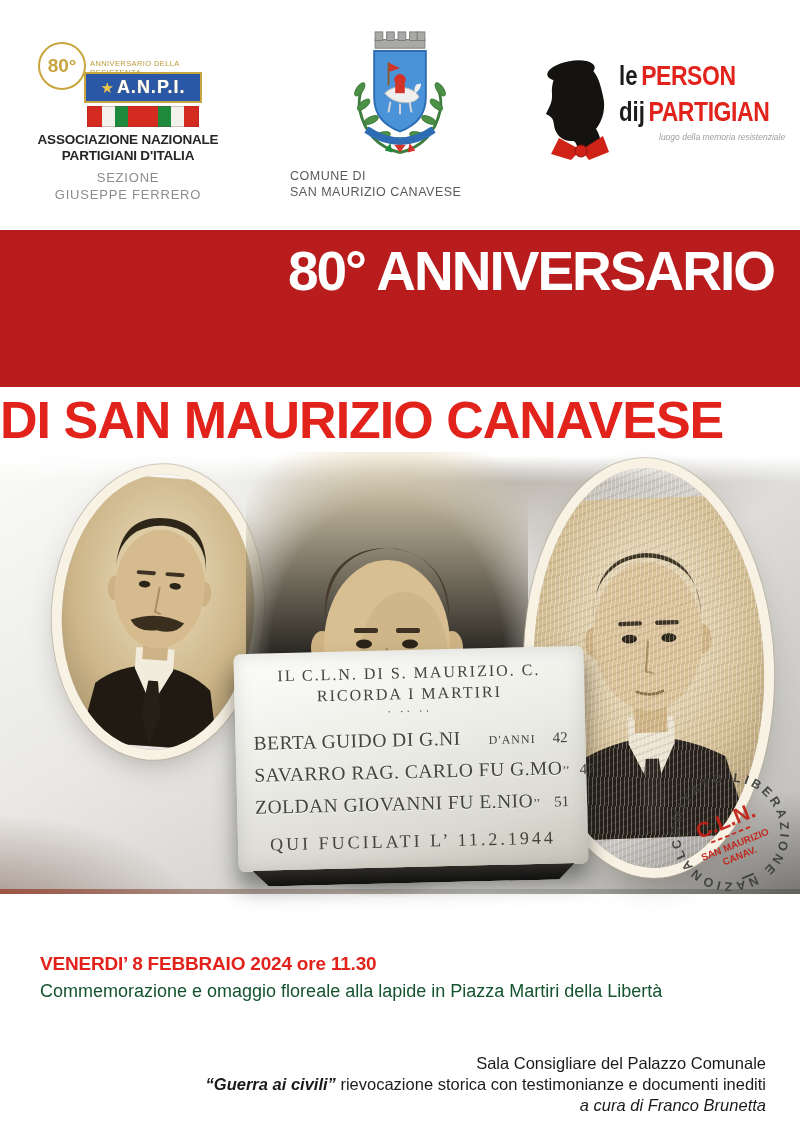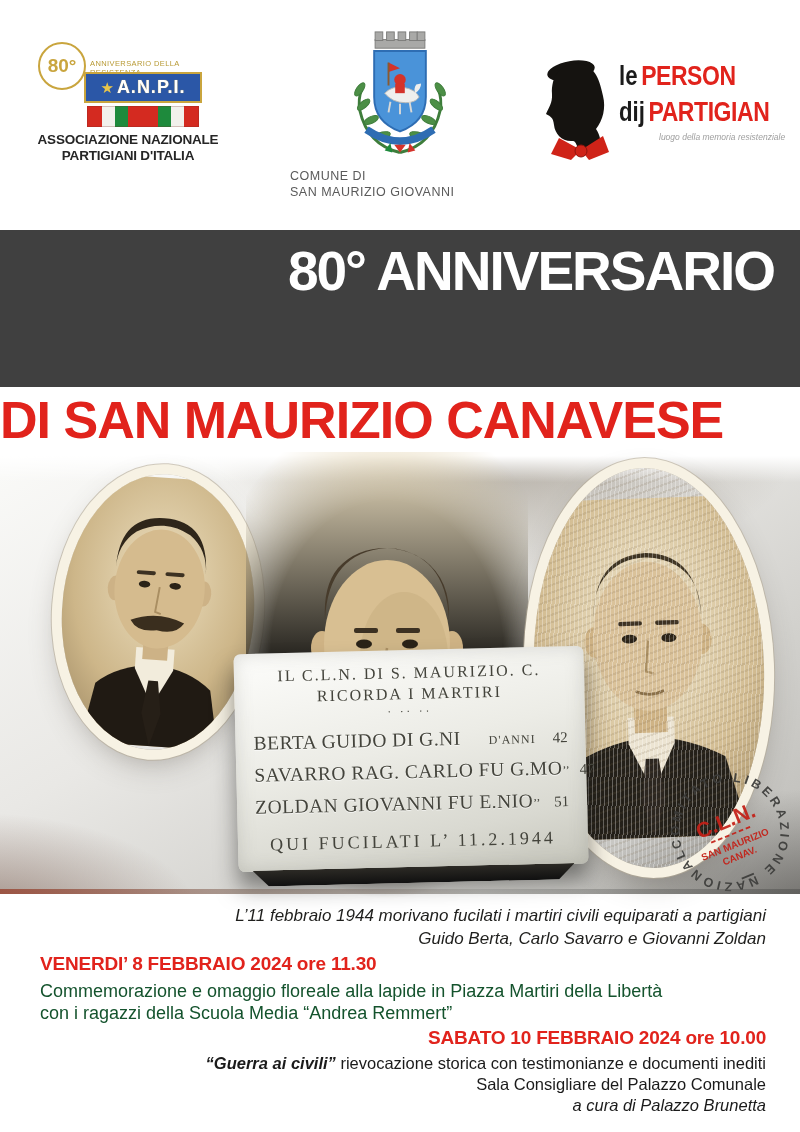--- a/index.html
+++ b/index.html
@@ -35,21 +35,21 @@
 
   .logo-partigian{position:absolute;left:543px;top:52px;width:236px;height:120px;text-decoration:underline;}
   .pp-face{position:absolute;left:0;top:6px;width:72px;height:102px;}
   .pp-text{position:absolute;left:76px;top:8px;width:160px;}
   .pp-row{white-space:nowrap;transform:scaleX(.82);transform-origin:left;line-height:32px;}
   .pp-black{color:#1b1b1b;font-weight:bold;font-size:27px;}
   .pp-red{color:#e1231c;font-weight:bold;font-size:28px;letter-spacing:-.5px;}
   .pp-tagline{position:absolute;left:40px;top:72px;width:150px;font-size:8.5px;font-style:italic;color:#9f9f9f;}
 
   
-  .banner{position:absolute;left:0;top:230px;width:800px;height:157px;background:#404040;}
+  .banner{position:absolute;left:0;top:230px;width:800px;height:157px;background:#b91c1c;}
   .banner-text{position:absolute;right:26px;top:6px;text-align:right;color:#ffffff;
        font-weight:bold;font-size:55px;line-height:70px;letter-spacing:-2px;}
 
   
   .headline{position:absolute;left:0;top:390px;width:800px;text-align:left;color:#e1231c;
        font-weight:bold;font-size:52px;letter-spacing:-1px;white-space:nowrap;}
 
   
   .photo{position:absolute;left:0;top:456px;width:800px;height:438px;
      background:
@@ -125,20 +125,24 @@
     </div>
     <div class="anpi-flag">
       <span class="anpi-star">★</span>
       <span class="anpi-flag-label">A.N.P.I.</span>
     </div>
     <div class="anpi-ribbon"></div>
     <div class="anpi-name">
       <div>ASSOCIAZIONE NAZIONALE</div>
       <div>PARTIGIANI D'ITALIA</div>
     </div>
+    <div class="anpi-section">
+      <div>SEZIONE</div>
+      <div>GIUSEPPE FERRERO</div>
+    </div>
   </div>
 
   <div class="logo-comune">
     <svg class="comune-crest" viewBox="0 0 120 140">
 
       <g fill="#a9a9a7" stroke="#7d7d7b" stroke-width="1">
         <rect x="34" y="10" width="52" height="9"></rect>
         <rect x="34" y="2" width="8" height="9"></rect>
           <rect x="46" y="2" width="8" height="9"></rect>
         <rect x="58" y="2" width="8" height="9"></rect>
@@ -173,21 +177,21 @@
         <ellipse cx="78" cy="110" rx="8" ry="3.5" transform="rotate(12 78 110)"></ellipse>
       </g>
 
       <path d="M25,104 q35,24 70,0" fill="none" stroke="#2e6db3" stroke-width="8"></path>
       <path d="M54,120 l6,8 6,-8 Z" fill="#d4332a"></path>
       <path d="M50,118 l-6,8 8,2 Z" fill="#1e8a3c"></path>
       <path d="M70,118 l6,8 -8,2 Z" fill="#d4332a"></path>
     </svg>
     <div class="comune-name">
       <div>COMUNE DI</div>
-      <div>SAN MAURIZIO GIOVANNI</div>
+      <div>SAN MAURIZIO CANAVESE</div>
     </div>
   </div>
 
   <div class="logo-partigian">
     <svg class="pp-face" viewBox="0 0 72 102">
       <ellipse cx="28" cy="13" rx="24" ry="10" fill="#151310" transform="rotate(-10 28 13)"></ellipse>
       <path d="M38,6 C18,4 8,18 9,36 c0.5,9 -3,13 -6,20 c5,3 7,3 8,11 c1,9 8,17 19,16 c3,0 4,6 6,9
                c7,-3 14,-3 20,0 c3,-8 1,-15 -3,-21 c7,-9 10,-21 7,-33 C56,18 50,8 38,6 Z" fill="#151310"></path>
       <path d="M16,80 L38,92 L28,102 L8,96 Z" fill="#cf2318"></path>
       <path d="M38,92 L60,78 L66,94 L46,102 Z" fill="#cf2318"></path>
@@ -341,33 +345,27 @@
           <text x="75" y="93" text-anchor="middle" font-size="10.5" font-weight="bold" fill="#c42017" font-family="Liberation Sans, sans-serif">SAN MAURIZIO</text>
           <text x="75" y="106" text-anchor="middle" font-size="10.5" font-weight="bold" fill="#c42017" font-family="Liberation Sans, sans-serif">CANAV.</text>
           <line x1="68" y1="126" x2="82" y2="126" stroke="#3d3d3b" stroke-width="2"></line>
         </g>
       </svg>
     </div>
 
     <div class="photo-bottom-strip"></div>
   </div>
 
-  <div class="caption">
-    <div>L’11 febbraio 1944 morivano fucilati i martiri civili equiparati a partigiani</div>
-    <div>Guido Berta, Carlo Savarro e Giovanni Zoldan</div>
-  </div>
 
   <div class="ev-title ev1-title">VENERDI’ 8 FEBBRAIO 2024 ore 11.30</div>
   <div class="ev1-body">
     <div>Commemorazione e omaggio floreale alla lapide in Piazza Martiri della Libertà</div>
-    <div>con i ragazzi della Scuola Media “Andrea Remmert”</div>
-  </div>
-
-  <div class="ev-title ev2-title">SABATO 10 FEBBRAIO 2024 ore 10.00</div>
+  </div>
+
   <div class="ev2-body">
+    <div>Sala Consigliare del Palazzo Comunale</div>
     <div>
       <span class="bold-italic">“Guerra ai civili”</span><span> rievocazione storica con testimonianze e documenti inediti</span>
     </div>
-    <div>Sala Consigliare del Palazzo Comunale</div>
-    <div class="italic">a cura di Palazzo Brunetta</div>
+    <div class="italic">a cura di Franco Brunetta</div>
   </div>
 
 </div>
 
 </body></html>

